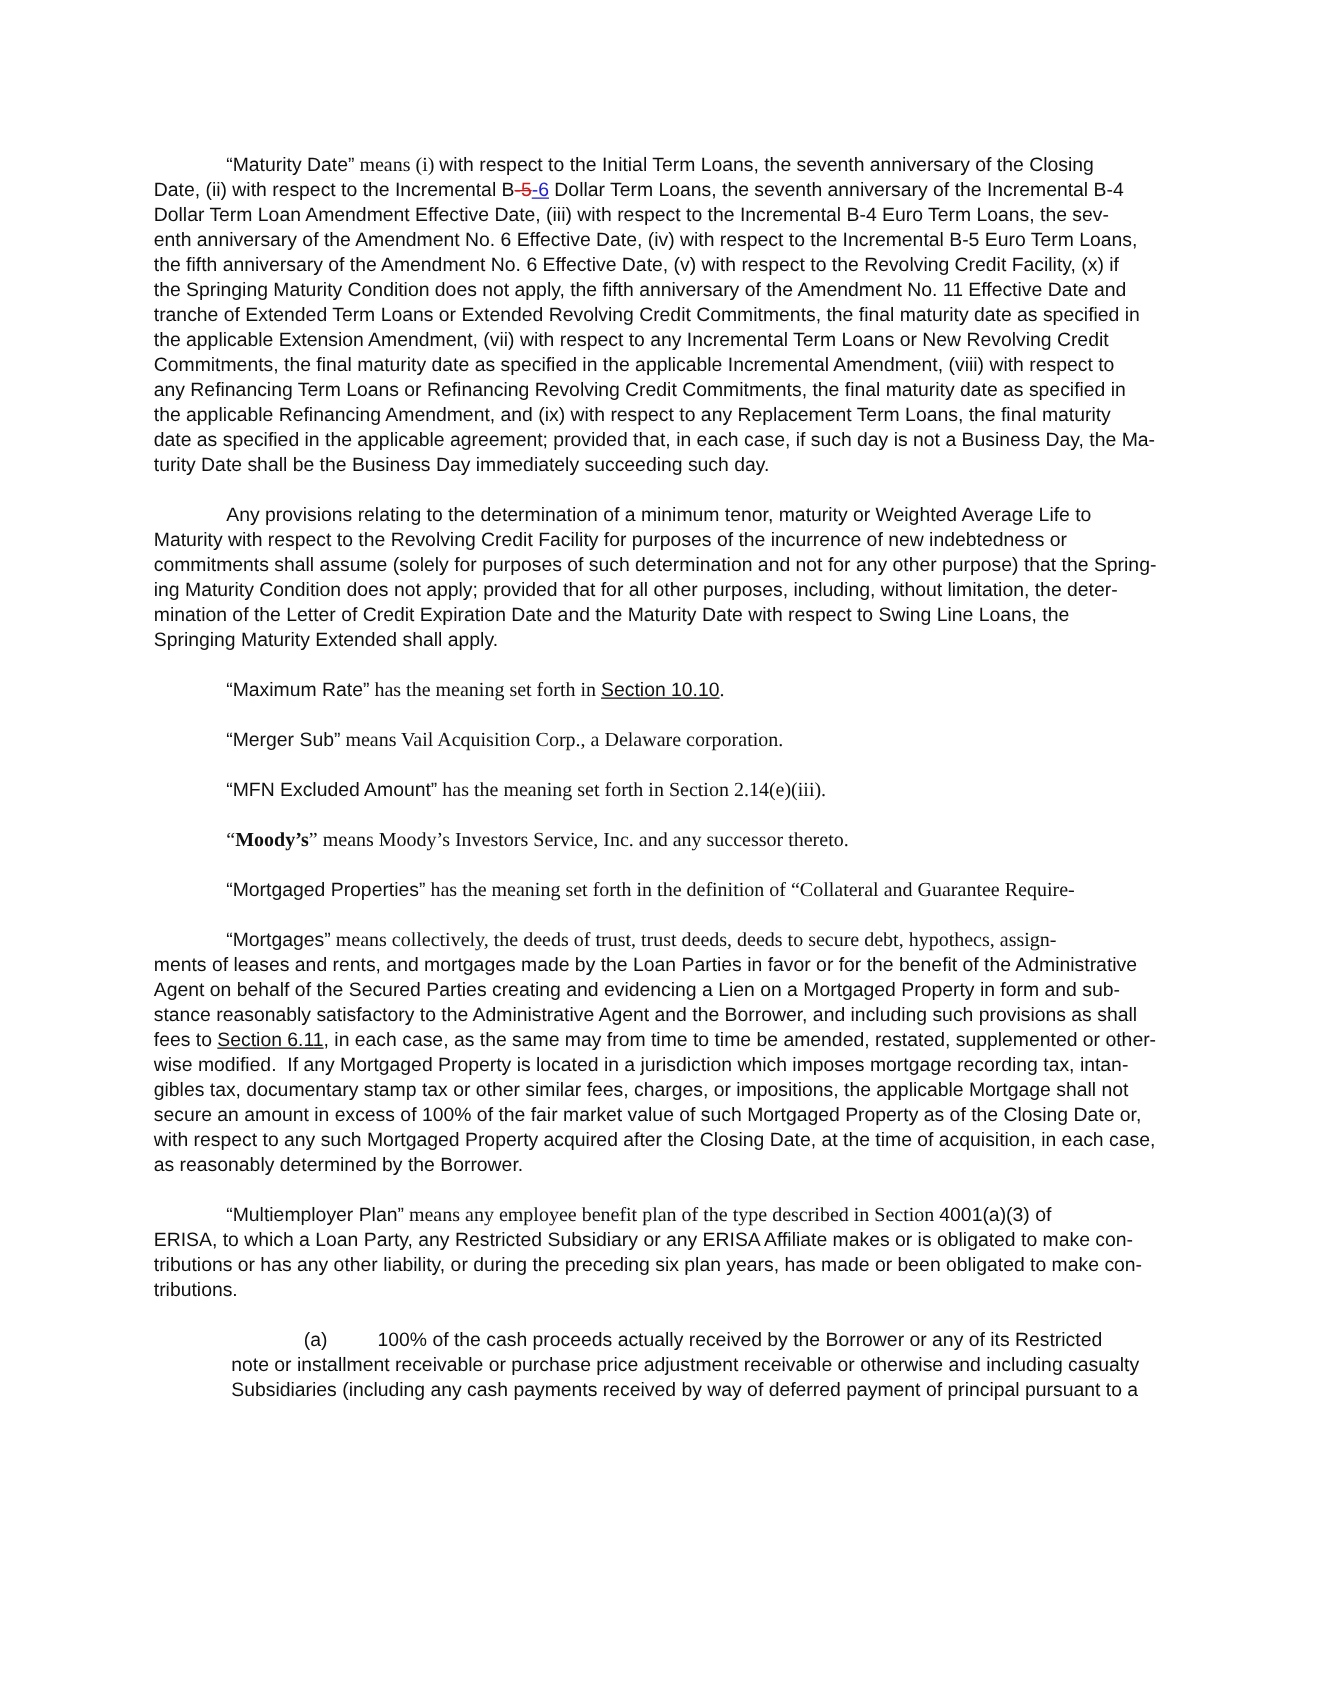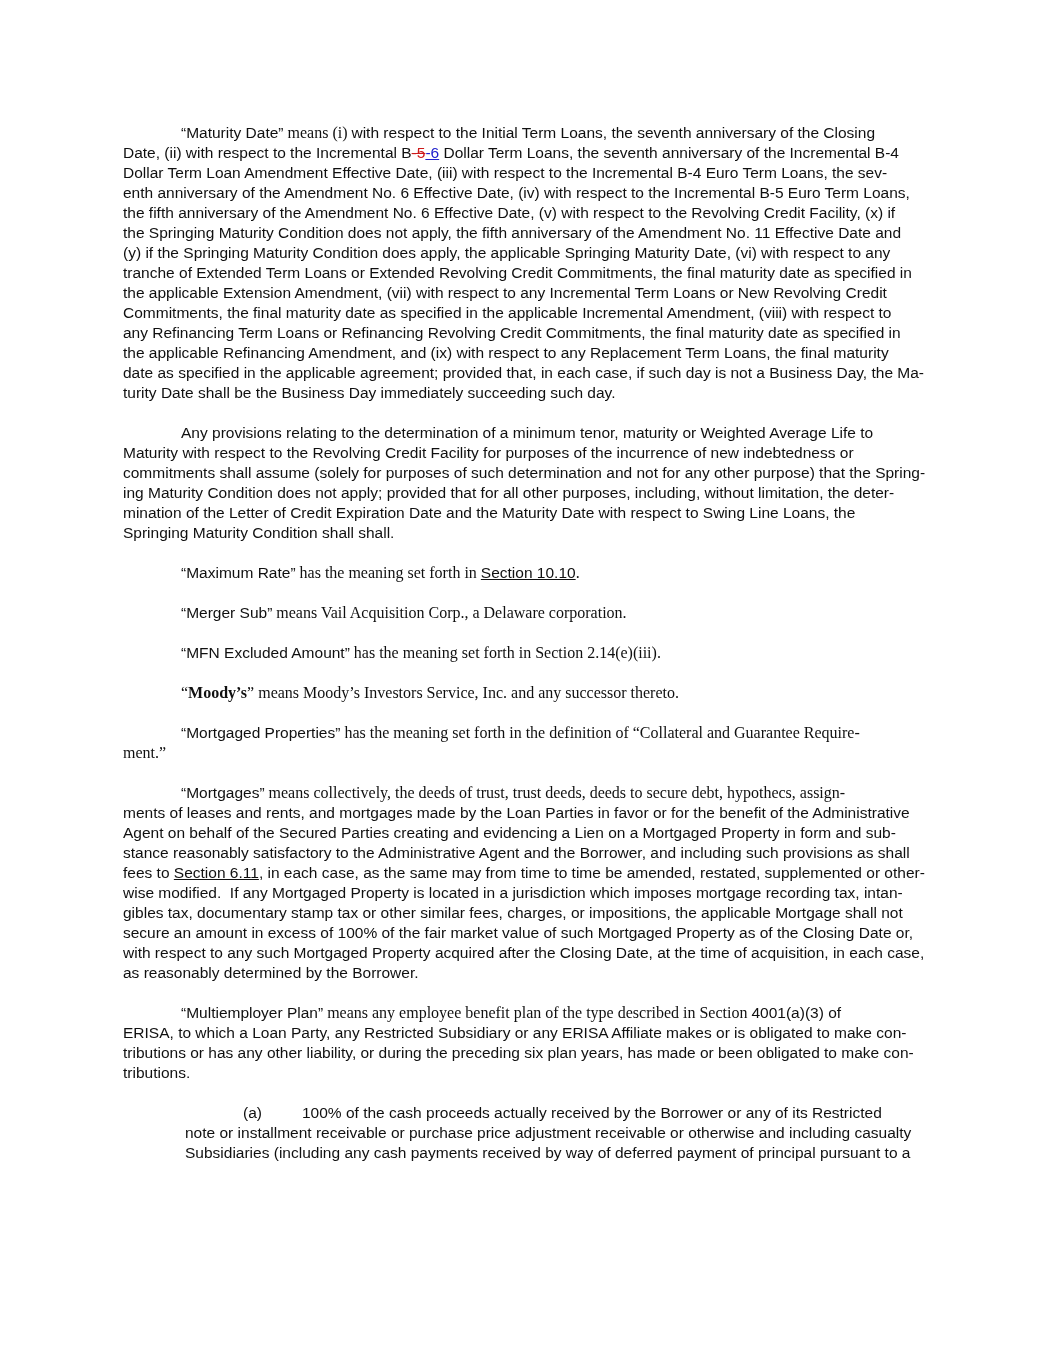--- a/index.html
+++ b/index.html
@@ -48,52 +48,50 @@
 
 <div class="page">
   <div class="content">
       <div class="para">
         <div class="tline indent"><span class="">“Maturity Date”</span><span class="serif"> means (i) </span><span class="">with respect to the Initial Term Loans, the seventh anniversary of the Closing</span></div>
         <div class="tline"><span class="">Date, (ii) with respect to the Incremental B</span><span class="del">-5</span><span class="ins">-6</span><span class=""> Dollar Term Loans, the seventh anniversary of the Incremental B-4</span></div>
         <div class="tline"><span class="">Dollar Term Loan Amendment Effective Date, (iii) with respect to the Incremental B-4 Euro Term Loans, the sev-</span></div>
         <div class="tline"><span class="">enth anniversary of the Amendment No. 6 Effective Date, (iv) with respect to the Incremental B-5 Euro Term Loans,</span></div>
         <div class="tline"><span class="">the fifth anniversary of the Amendment No. 6 Effective Date, (v) with respect to the Revolving Credit Facility, (x) if</span></div>
         <div class="tline"><span class="">the Springing Maturity Condition does not apply, the fifth anniversary of the Amendment No. 11 Effective Date and</span></div>
-        <div class="tline"><span class="">(y) if the Springing Maturity Condition does apply, the applicable Springing Maturity Date, (vi) with respect to any</span></div>
         <div class="tline"><span class="">tranche of Extended Term Loans or Extended Revolving Credit Commitments, the final maturity date as specified in</span></div>
         <div class="tline"><span class="">the applicable Extension Amendment, (vii) with respect to any Incremental Term Loans or New Revolving Credit</span></div>
         <div class="tline"><span class="">Commitments, the final maturity date as specified in the applicable Incremental Amendment, (viii) with respect to</span></div>
         <div class="tline"><span class="">any Refinancing Term Loans or Refinancing Revolving Credit Commitments, the final maturity date as specified in</span></div>
         <div class="tline"><span class="">the applicable Refinancing Amendment, and (ix) with respect to any Replacement Term Loans, the final maturity</span></div>
         <div class="tline"><span class="">date as specified in the applicable agreement; provided that, in each case, if such day is not a Business Day, the Ma-</span></div>
         <div class="tline"><span class="">turity Date shall be the Business Day immediately succeeding such day.</span></div>
       </div>
       <div class="para">
         <div class="tline indent"><span class="">Any provisions relating to the determination of a minimum tenor, maturity or Weighted Average Life to</span></div>
         <div class="tline"><span class="">Maturity with respect to the Revolving Credit Facility for purposes of the incurrence of new indebtedness or</span></div>
         <div class="tline"><span class="">commitments shall assume (solely for purposes of such determination and not for any other purpose) that the Spring-</span></div>
         <div class="tline"><span class="">ing Maturity Condition does not apply; provided that for all other purposes, including, without limitation, the deter-</span></div>
         <div class="tline"><span class="">mination of the Letter of Credit Expiration Date and the Maturity Date with respect to Swing Line Loans, the</span></div>
-        <div class="tline"><span class="">Springing Maturity Condition shall shall.</span></div>
+        <div class="tline"><span class="">Springing Maturity Extended shall apply.</span></div>
       </div>
       <div class="para">
         <div class="tline indent"><span class="">“Maximum Rate”</span><span class="serif"> has the meaning set forth in </span><span class="u">Section 10.10</span><span class="serif">.</span></div>
       </div>
       <div class="para">
         <div class="tline indent"><span class="">“Merger Sub”</span><span class="serif"> means Vail Acquisition Corp., a Delaware corporation.</span></div>
       </div>
       <div class="para">
         <div class="tline indent"><span class="">“MFN Excluded Amount”</span><span class="serif"> has the meaning set forth in Section 2.14(e)(iii).</span></div>
       </div>
       <div class="para">
         <div class="tline indent"><span class="serif">“</span><span class="serif b">Moody’s</span><span class="serif">” </span><span class="serif">means Moody’s Investors Service, Inc. and any successor thereto.</span></div>
       </div>
       <div class="para">
         <div class="tline indent"><span class="">“Mortgaged Properties”</span><span class="serif"> has the meaning set forth in the definition of “Collateral and Guarantee Require-</span></div>
-        <div class="tline"><span class="serif">ment.”</span></div>
       </div>
       <div class="para">
         <div class="tline indent"><span class="">“Mortgages”</span><span class="serif"> means collectively, the deeds of trust, trust deeds, deeds to secure debt, hypothecs, assign-</span></div>
         <div class="tline"><span class="">ments of leases and rents, and mortgages made by the Loan Parties in favor or for the benefit of the Administrative</span></div>
         <div class="tline"><span class="">Agent on behalf of the Secured Parties creating and evidencing a Lien on a Mortgaged Property in form and sub-</span></div>
         <div class="tline"><span class="">stance reasonably satisfactory to the Administrative Agent and the Borrower, and including such provisions as shall</span></div>
         <div class="tline"><span class="">fees to </span><span class="u">Section 6.11</span><span class="">, in each case, as the same may from time to time be amended, restated, supplemented or other-</span></div>
         <div class="tline"><span class="">wise modified.  If any Mortgaged Property is located in a jurisdiction which imposes mortgage recording tax, intan-</span></div>
         <div class="tline"><span class="">gibles tax, documentary stamp tax or other similar fees, charges, or impositions, the applicable Mortgage shall not</span></div>
         <div class="tline"><span class="">secure an amount in excess of 100% of the fair market value of such Mortgaged Property as of the Closing Date or,</span></div>

